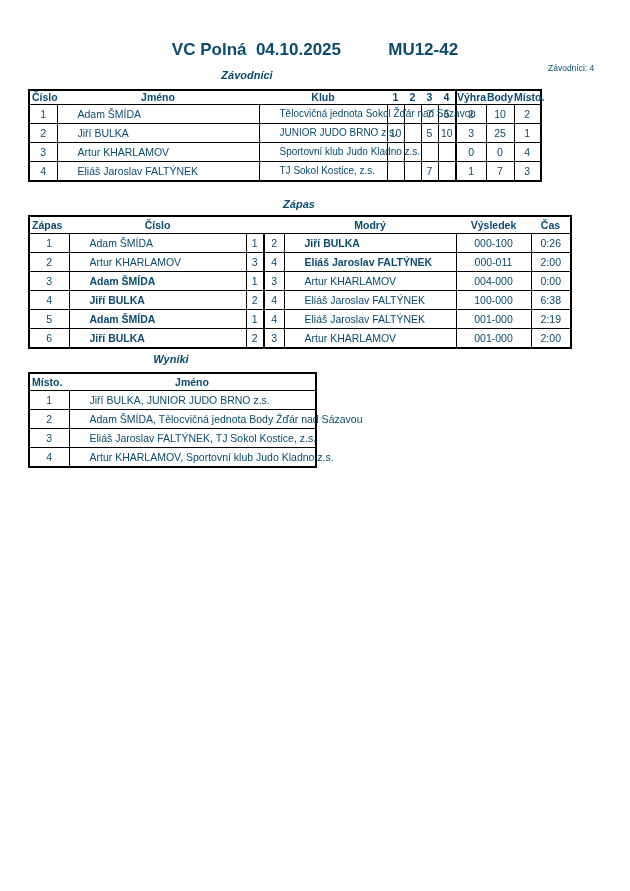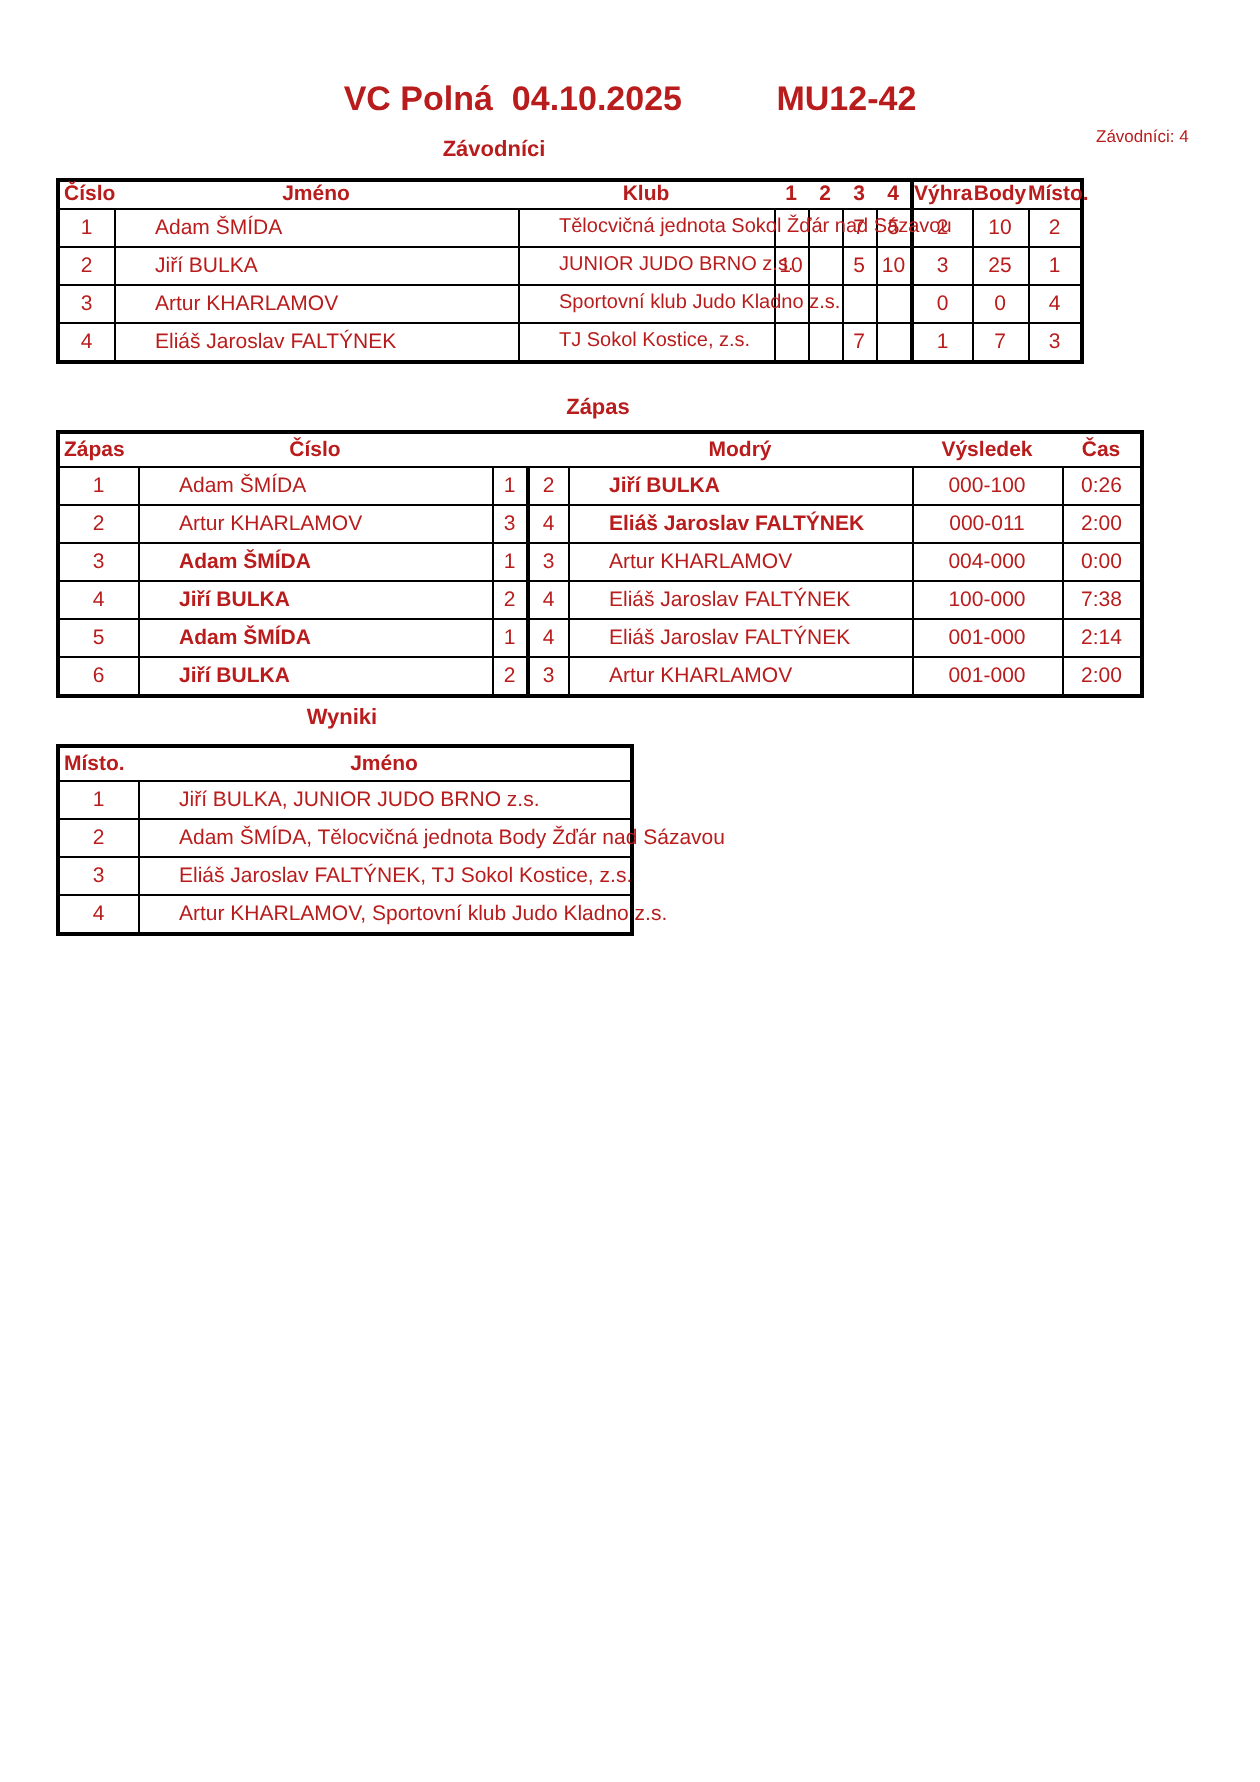--- a/index.html
+++ b/index.html
@@ -1,29 +1,29 @@
 <!DOCTYPE html>
 <html><head>
 <meta charset="utf-8">
 <style>
   html,body{margin:0;padding:0;background:#ffffff;}
   .page{
     position:relative;width:630px;height:891px;background:#ffffff;
-    font-family:"Liberation Sans","DejaVu Sans",sans-serif;color:#b91c1c;
+    font-family:"Liberation Sans","DejaVu Sans",sans-serif;color:#0c4a6e;
     overflow:hidden;
   }
   .doc-title{
     position:absolute;top:40px;left:0;width:630px;text-align:center;
     font-size:17px;font-weight:bold;white-space:pre;
   }
   .count-note{
     position:absolute;top:63px;left:548px;font-size:8.5px;white-space:nowrap;
   }
   .sec-title{
-    position:absolute;text-align:center;font-weight:bold;font-size:11px;white-space:nowrap;
+    position:absolute;text-align:center;font-weight:bold;font-size:11px;white-space:nowrap;font-style:italic;
   }
   #sec-zavodnici{top:69px;left:0;width:494px;}
   #sec-zapas{top:198px;left:0;width:598px;}
   #sec-wyniki{top:353px;left:0;width:342px;}
 
   table{
     position:absolute;border-collapse:collapse;table-layout:fixed;
     background:transparent;border:2px solid #000;
   }
   th,td{
@@ -194,30 +194,30 @@
         <td class="c">004-000</td>
         <td class="c">0:00</td>
       </tr>
       <tr>
         <td class="c">4</td>
         <td class="l winner">Jiří BULKA</td>
         <td class="c">2</td>
         <td class="c sep">4</td>
         <td class="l">Eliáš Jaroslav FALTÝNEK</td>
         <td class="c">100-000</td>
-        <td class="c">7:38</td>
+        <td class="c">6:38</td>
       </tr>
       <tr>
         <td class="c">5</td>
         <td class="l winner">Adam ŠMÍDA</td>
         <td class="c">1</td>
         <td class="c sep">4</td>
         <td class="l">Eliáš Jaroslav FALTÝNEK</td>
         <td class="c">001-000</td>
-        <td class="c">2:14</td>
+        <td class="c">2:19</td>
       </tr>
       <tr>
         <td class="c">6</td>
         <td class="l winner">Jiří BULKA</td>
         <td class="c">2</td>
         <td class="c sep">3</td>
         <td class="l">Artur KHARLAMOV</td>
         <td class="c">001-000</td>
         <td class="c">2:00</td>
       </tr>

